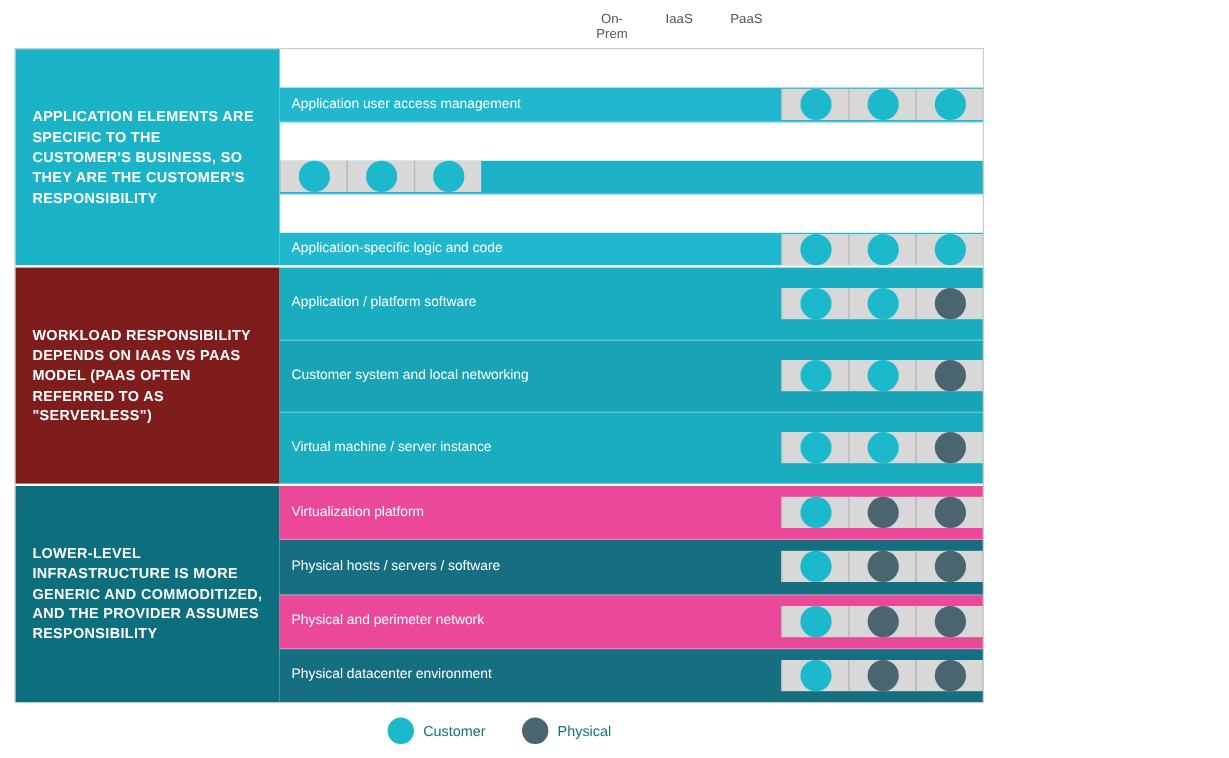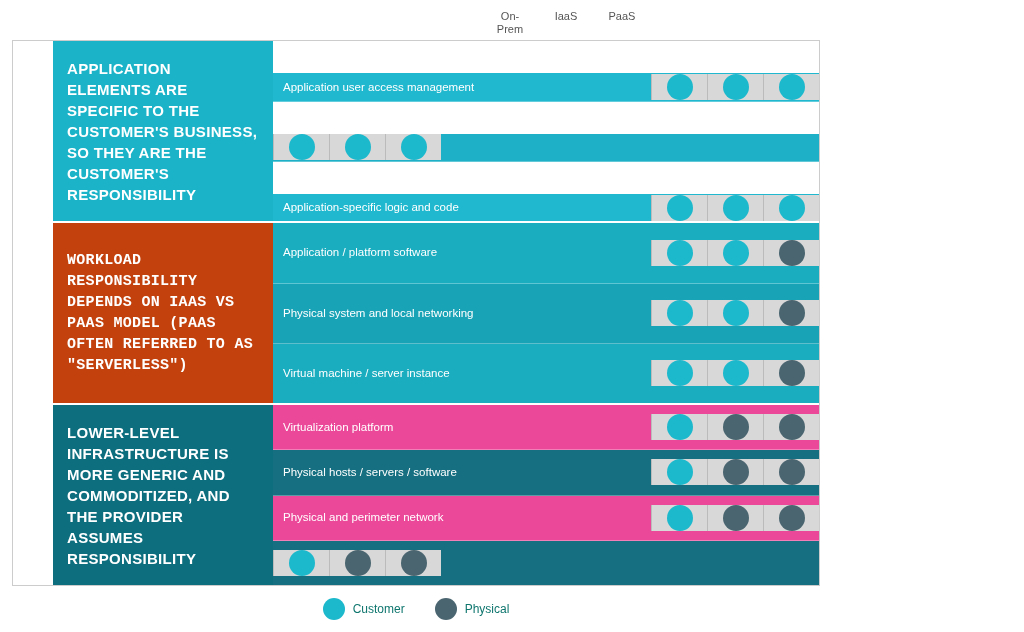--- a/index.html
+++ b/index.html
@@ -60,31 +60,30 @@
     .section:last-child {
       border-bottom: none;
     }
 
     .left-label {
       width: 220px;
       flex-shrink: 0;
       display: flex;
       align-items: center;
       padding: 10px 14px;
-      font-size: 15px;
+      font-size: 12px;
       font-weight: bold;
       color: #fff;
       line-height: 1.4;
       letter-spacing: 0.3px;
       text-transform: uppercase;
-      margin-left: 40px;
     }
 
     .section-1 .left-label { background-color: #1ab3c8; }
-    .section-2 .left-label { background-color: #c2410c; font-family: Liberation Mono, monospace; }
+    .section-2 .left-label { background-color: #7f1d1d; }
     .section-3 .left-label { background-color: #0d6e7e; }
 
     .right-rows {
       flex: 1;
       display: flex;
       flex-direction: column;
     }
 
     .row {
       display: flex;
@@ -239,21 +238,21 @@
             <div class="circle-cell">
                 <div class="circle cyan"></div>
               </div>
             <div class="circle-cell">
                 <div class="circle dark"></div>
               </div>
           </div>
         </div>
 
         <div class="row">
-          <div class="row-label">Physical system and local networking</div>
+          <div class="row-label">Customer system and local networking</div>
           <div class="circles">
             <div class="circle-cell">
                 <div class="circle cyan"></div>
               </div>
             <div class="circle-cell">
                 <div class="circle cyan"></div>
               </div>
             <div class="circle-cell">
                 <div class="circle dark"></div>
               </div>
@@ -321,20 +320,21 @@
             <div class="circle-cell">
                 <div class="circle dark"></div>
               </div>
             <div class="circle-cell">
                 <div class="circle dark"></div>
               </div>
           </div>
         </div>
 
         <div class="row">
+          <div class="row-label">Physical datacenter environment</div>
           <div class="circles">
             <div class="circle-cell">
                 <div class="circle cyan"></div>
               </div>
             <div class="circle-cell">
                 <div class="circle dark"></div>
               </div>
             <div class="circle-cell">
                 <div class="circle dark"></div>
               </div>

